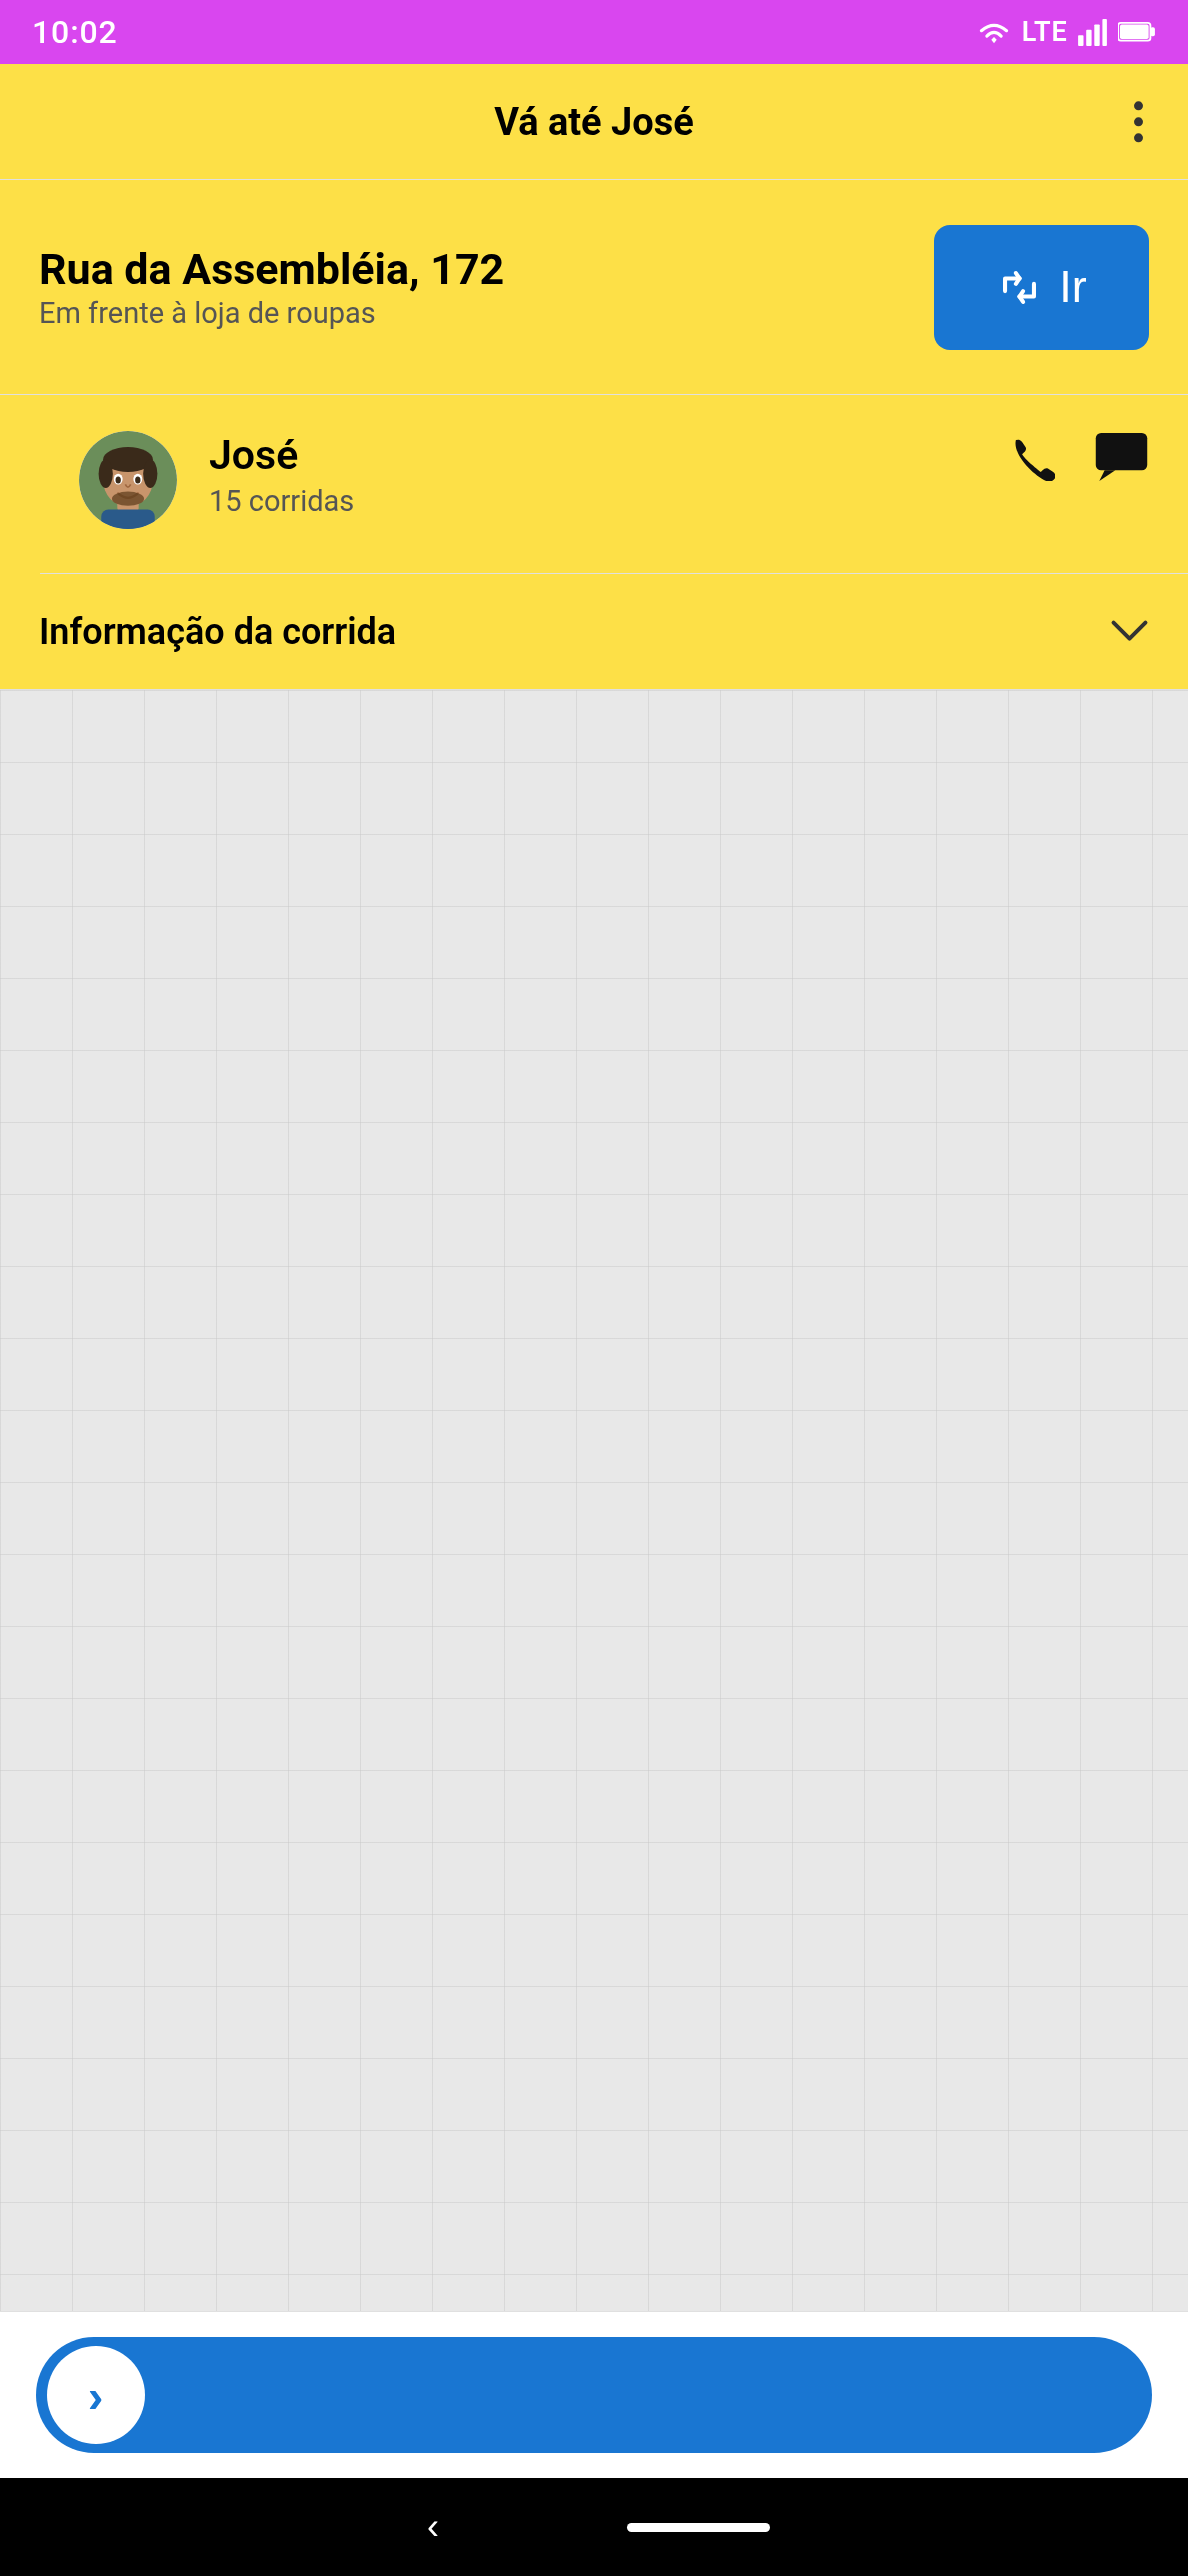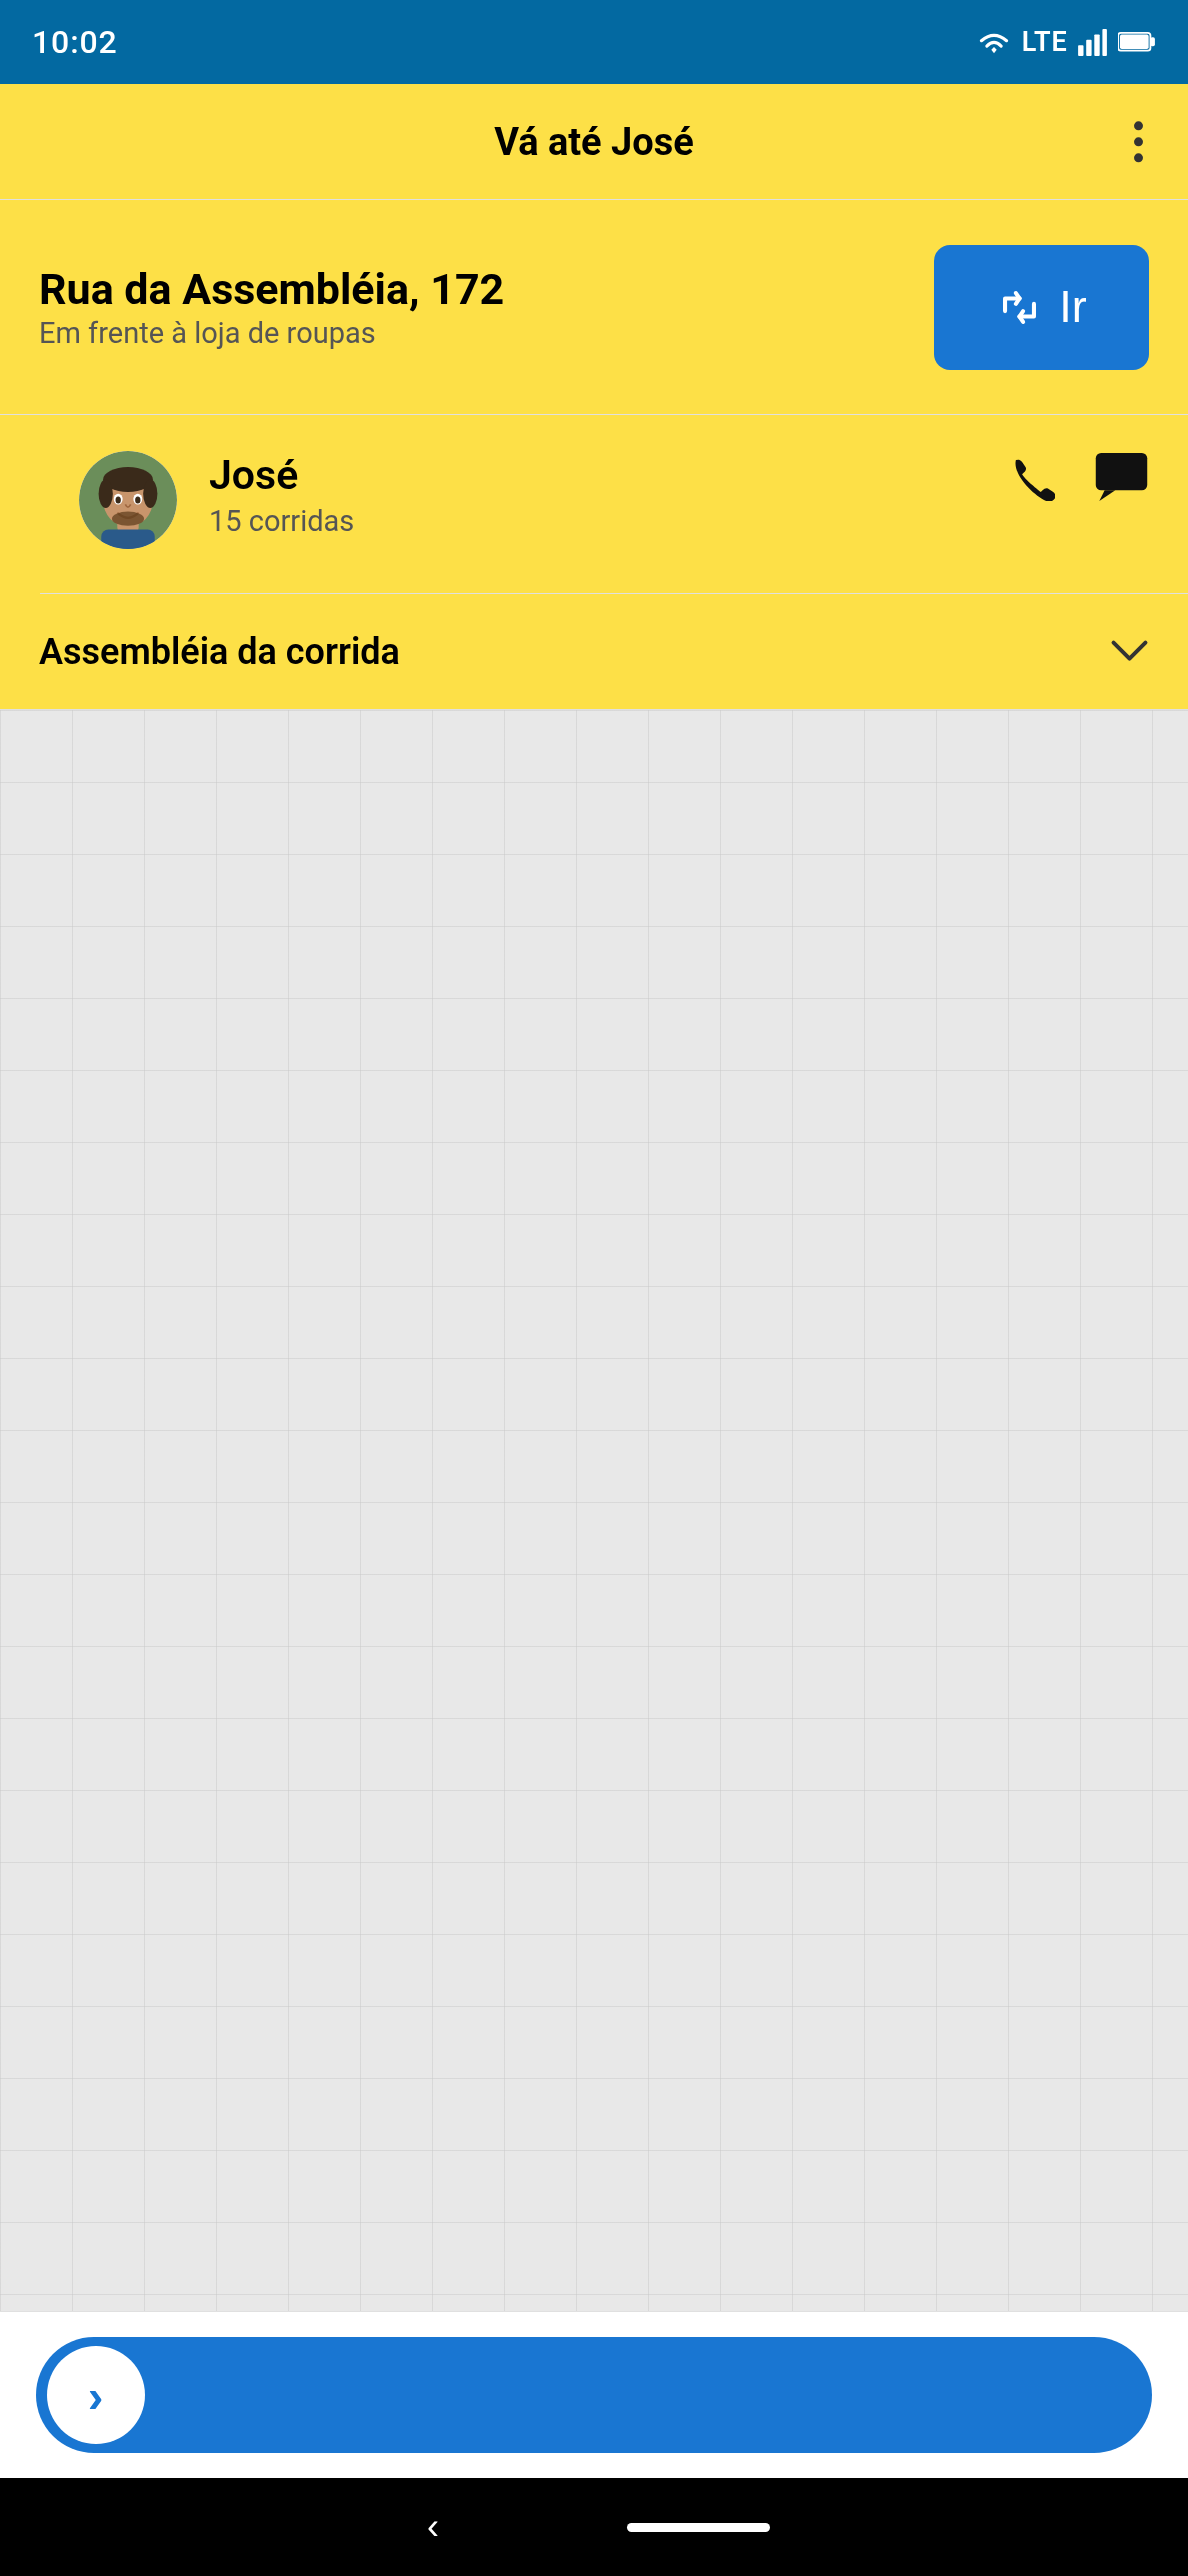--- a/index.html
+++ b/index.html
@@ -10,27 +10,27 @@
       width: 100%;
       max-width: 1189px;
       margin: 0 auto;
       min-height: 2576px;
       display: flex;
       flex-direction: column;
     }
 
     
     .status-bar {
-      background: #0369a1;
+      background: #d946ef;
       color: #fff;
       display: flex;
       justify-content: space-between;
       align-items: center;
       padding: 16px 32px 16px 32px;
-      height: 84px;
+      height: 64px;
       flex-shrink: 0;
       text-align: center;
     }
     .status-time {
       font-size: 32px;
       font-weight: 500;
       letter-spacing: 0.9px;
     }
     .status-icons {
       display: flex;
@@ -400,21 +400,21 @@
       <button class="action-btn">
         <svg width="55" height="52" viewBox="0 0 62 58">
           <rect x="2" y="2" width="58" height="42" rx="6" fill="#111"></rect>
           <polygon points="12,44 6,56 24,44" fill="#111"></polygon>
         </svg>
       </button>
     </div>
   </div>
 
   <div class="ride-info-section">
-    <span class="ride-info-label">Assembléia da corrida</span>
+    <span class="ride-info-label">Informação da corrida</span>
     <span class="chevron-icon">
       <svg width="39" height="25" viewBox="0 0 44 28">
         <path d="M4 4 L22 22 L40 4" stroke="#333" stroke-width="4.5" fill="none" stroke-linecap="round" stroke-linejoin="round"></path>
       </svg>
     </span>
   </div>
 
   <div class="map-area">
   </div>
 

